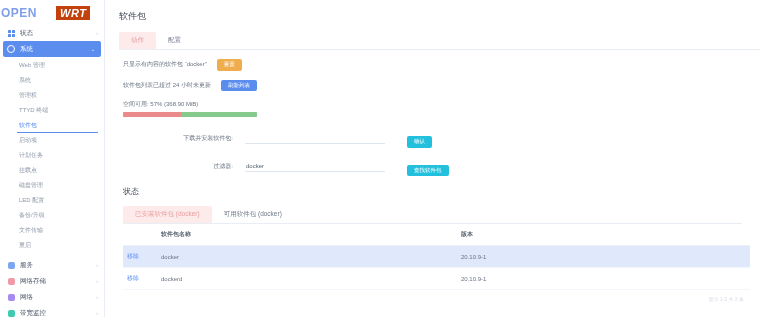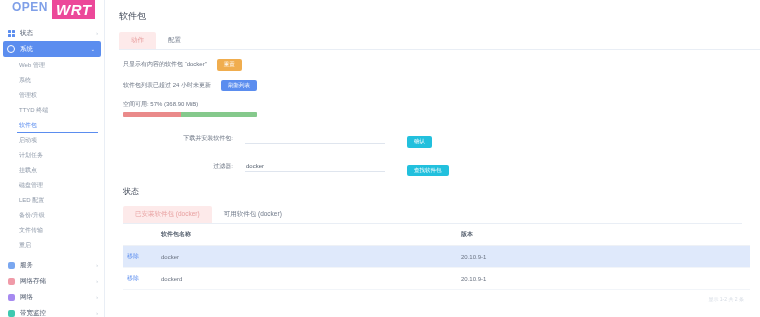--- a/index.html
+++ b/index.html
@@ -13,30 +13,30 @@
 
   
   .sidebar {
     width: 105px; min-width: 105px; height: 317px;
     background: #ffffff;
     border-right: 1px solid #e9eef5;
     position: relative;
     overflow: hidden;
   }
   .logo-wrap {
-    height: 25px; display: flex; align-items: flex-start; padding-left: 12px;
+    height: 25px; display: flex; align-items: center; padding-left: 1px;
   }
   .logo-open {
     font-size: 12px; font-weight: bold; letter-spacing: 0.5px;
     color: #7f9fe8;
   }
   .logo-wrt {
-    font-size: 15px; font-weight: bold; font-style: italic;
-    color: #ffffff; background: #ec4899;
-    padding: 1px 4px 1px 4px; margin-left: 4px; letter-spacing: 0.5px;
+    font-size: 11px; font-weight: bold; font-style: italic;
+    color: #ffffff; background: #c2410c;
+    padding: 1px 4px 1px 4px; margin-left: 19px; letter-spacing: 0.5px;
   }
 
   .nav-group { }
   .nav-item {
     display: flex; align-items: center;
     height: 16px; padding: 0 6px 0 7px;
     font-size: 6.5px; color: #4a5568;
     cursor: pointer; position: relative;
   }
   .nav-item .nav-ico {

